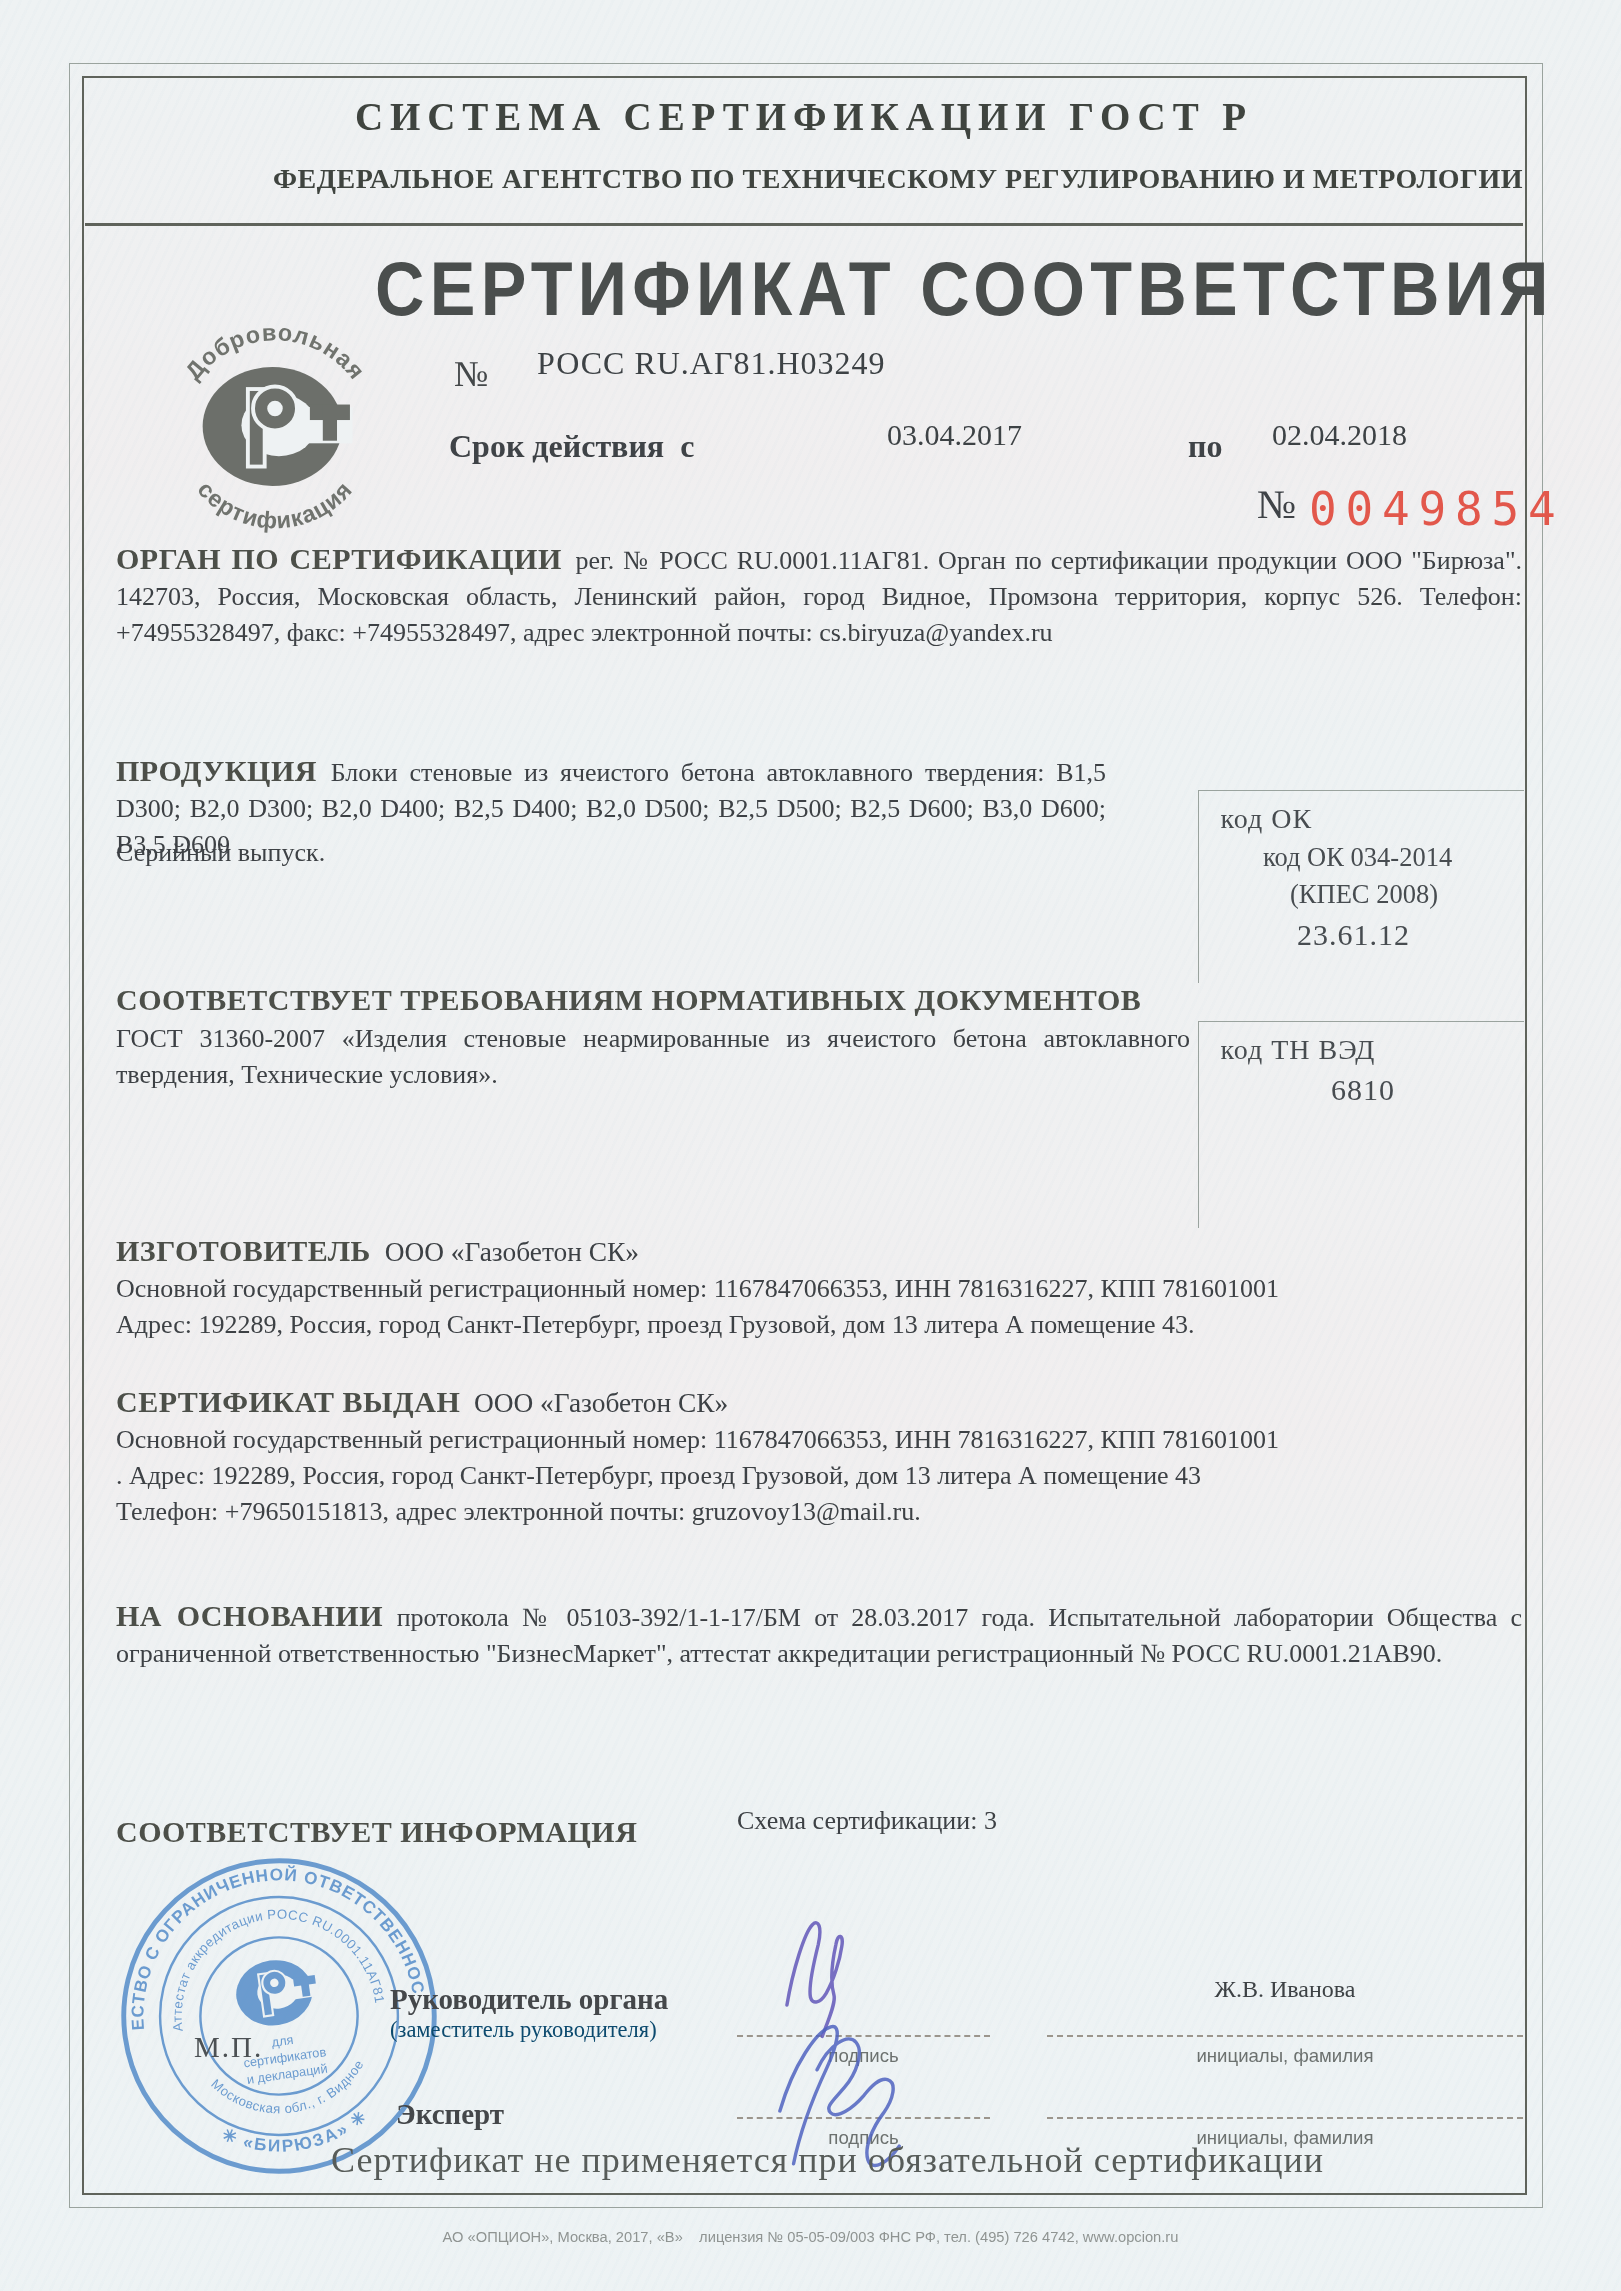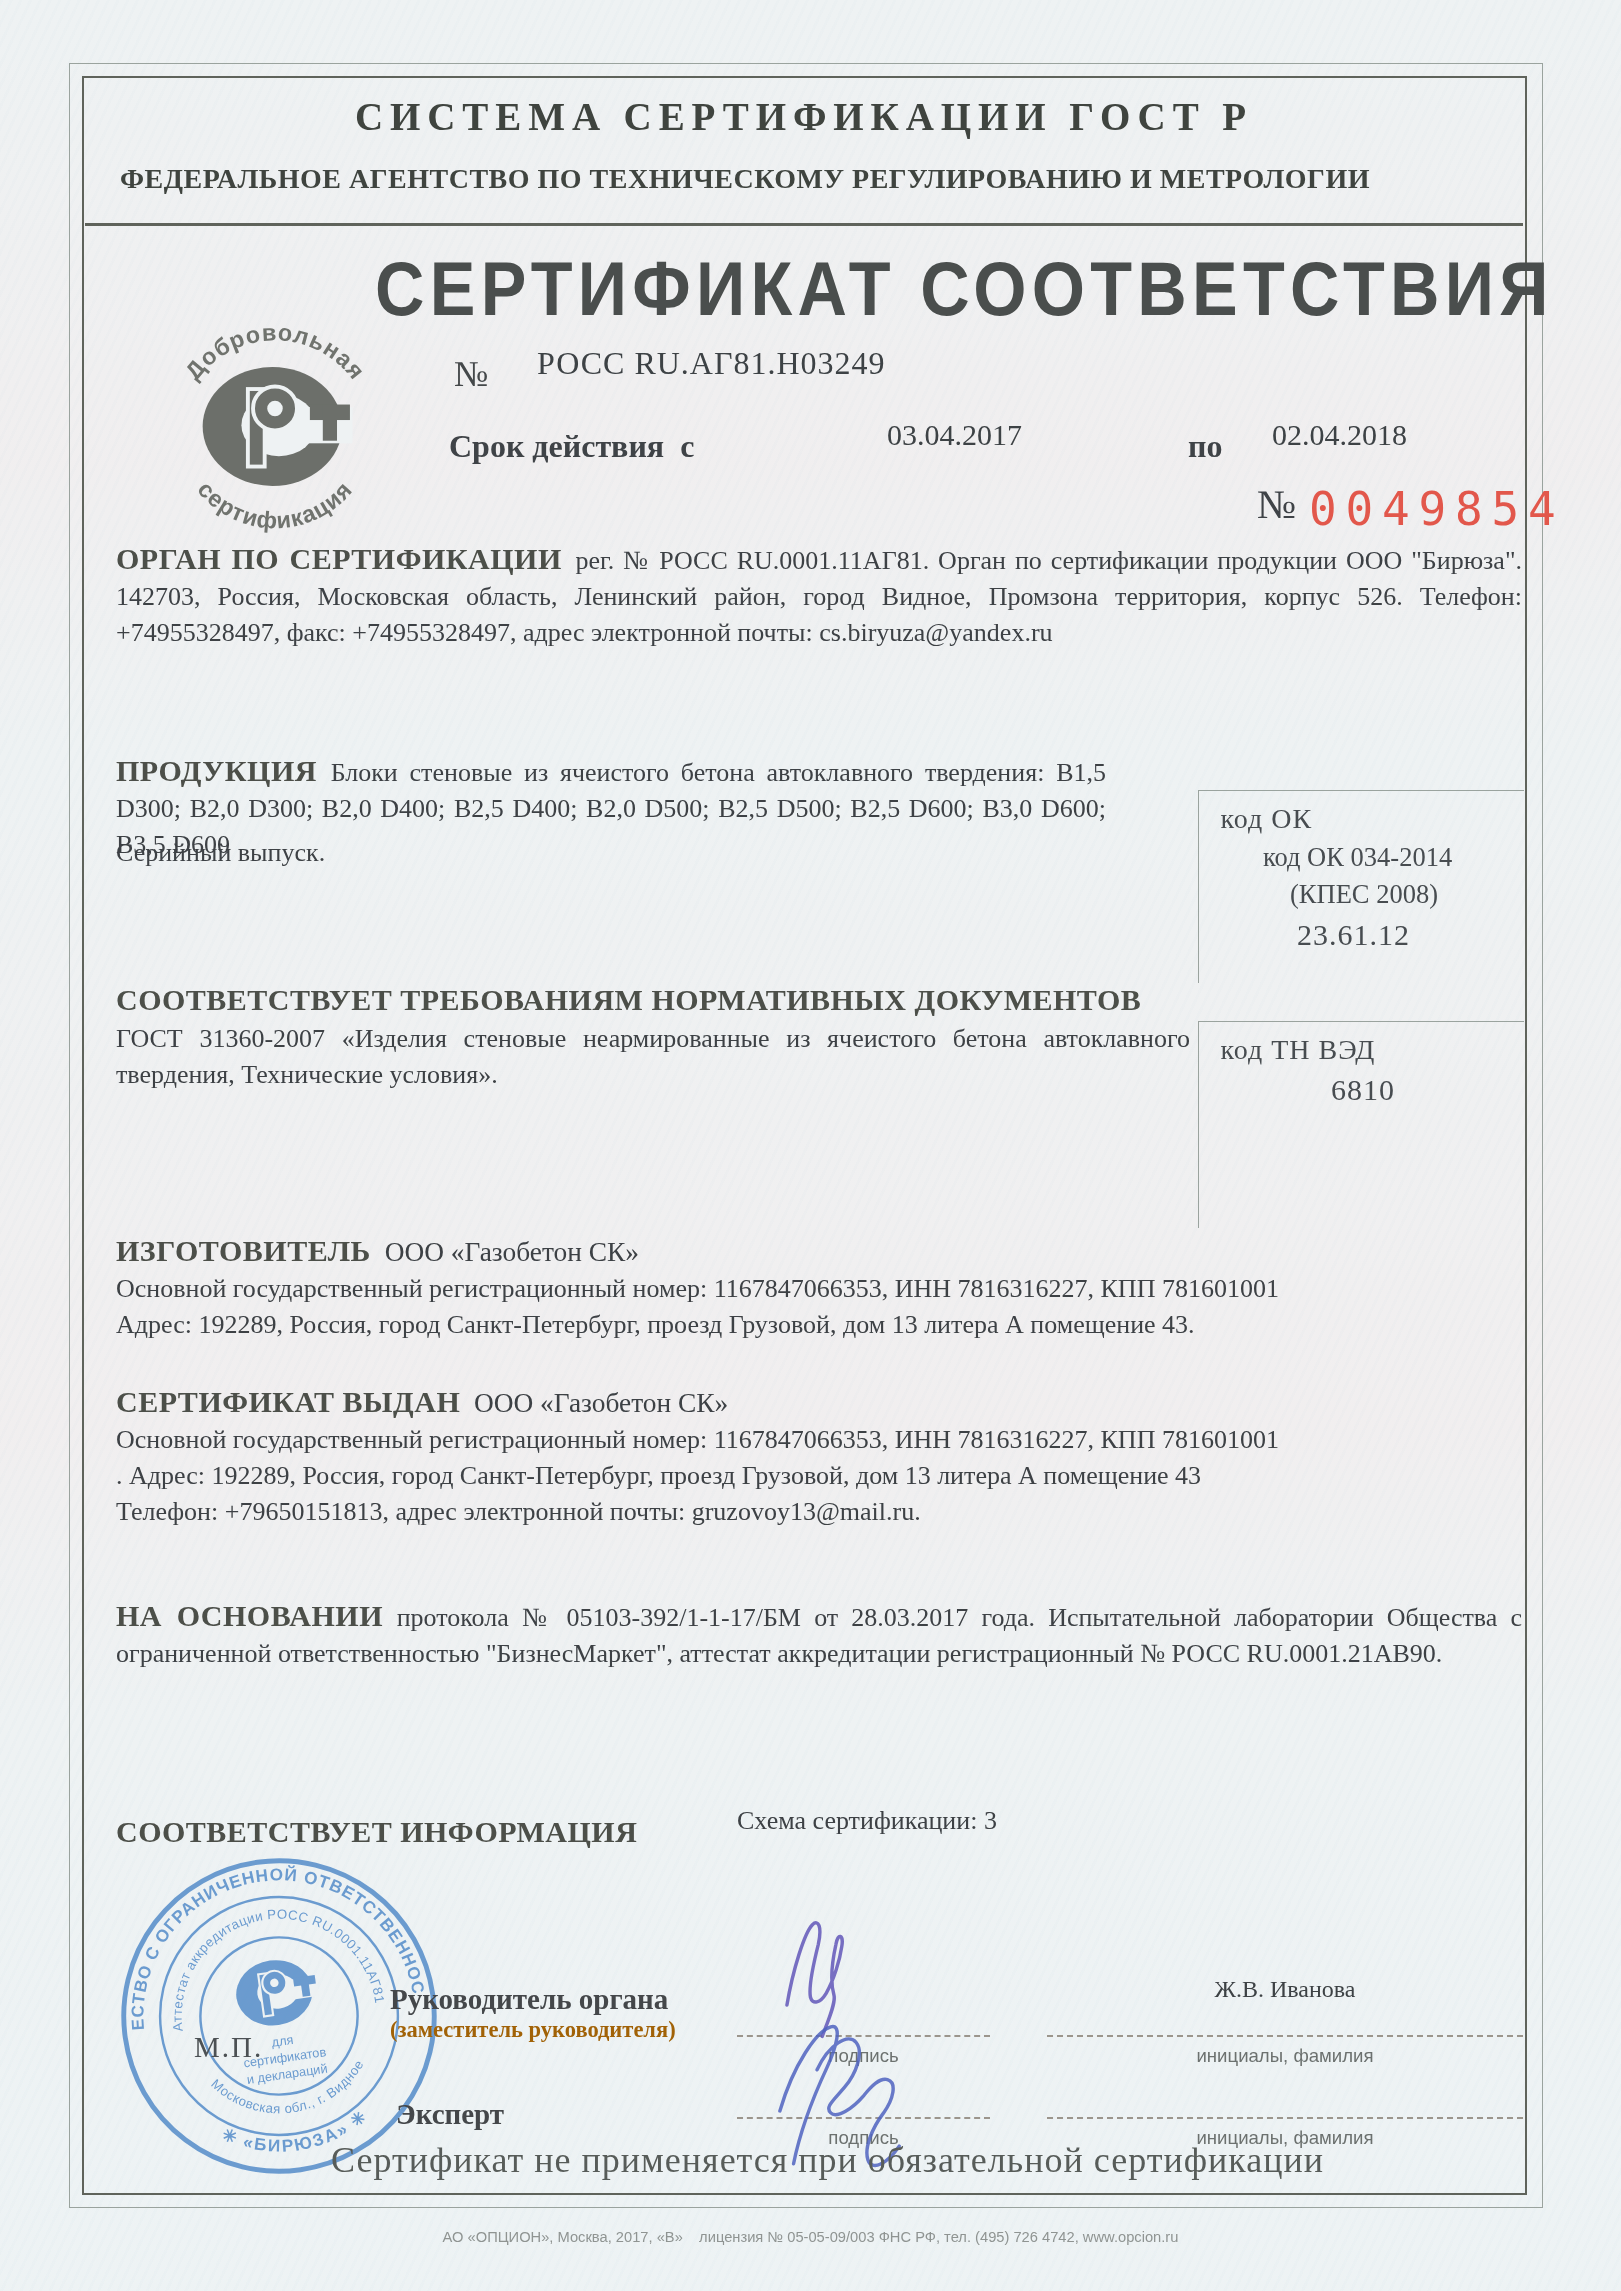--- a/index.html
+++ b/index.html
@@ -10,22 +10,22 @@
         background:linear-gradient(180deg, rgba(252,236,236,0) 0%, rgba(249,226,226,.22) 20%,
         rgba(252,242,242,0) 33%, rgba(249,228,228,.26) 62%, rgba(252,242,242,0) 75%, rgba(236,244,247,.3) 95%);}
   .tex{position:absolute;left:0;top:0;right:0;bottom:0;pointer-events:none;opacity:.6;
        background:repeating-linear-gradient(115deg, rgba(145,185,205,.05) 0 2.9px, rgba(255,255,255,0) 2.9px 8.8px);}
   .abs{position:absolute;}
   .frame-outer{left:69px;top:63px;width:1472px;height:2143px;border:1.5px solid #9aa39e;}
   .frame-inner{left:82px;top:76px;width:1441px;height:2115px;border:2.9px solid #5f635b;}
   .hdr-divider{left:85px;top:223px;width:1438px;height:2.5px;background:#5f635b;}
   .hdr1{left:85px;top:94px;width:1438px;text-align:center;font-weight:bold;font-size:39px;
         letter-spacing:6.9px;color:#3f443f;}
-  .hdr2{left:85px;top:163px;width:1438px;text-align:left;font-weight:bold;font-size:28px;
-        letter-spacing:0.5px;color:#3f443f;padding-left:35px;}
+  .hdr2{left:85px;top:163px;width:1438px;text-align:right;font-weight:bold;font-size:28px;
+        letter-spacing:0.5px;color:#3f443f;}
   .title{left:375px;top:245px;font-family:"Liberation Sans",sans-serif;font-weight:bold;
          font-size:76px;letter-spacing:5.9px;color:#4a4e4d;transform:scaleX(.9);transform-origin:left top;white-space:nowrap;}
   .certno-lbl{left:454px;top:353px;font-size:36px;color:#44484a;}
   .certno-val{left:537px;top:345px;font-size:32px;letter-spacing:1px;color:#3d4245;}
   .valid-lbl{left:449px;top:428px;font-size:32px;font-weight:bold;color:#3f4347;}
   .valid-from{left:887px;top:418px;font-size:30px;color:#3d4245;}
   .valid-po{left:1188px;top:428px;font-size:32px;font-weight:bold;color:#3f4347;}
   .valid-to{left:1272px;top:418px;font-size:30px;color:#3d4245;}
   .ser-lbl{left:1257px;top:480px;font-size:41px;color:#3f4347;}
   .ser-val{left:1309px;top:482px;font-family:"DejaVu Sans Mono",monospace;font-size:46px;
@@ -34,21 +34,21 @@
   .sec-h{font-weight:bold;font-size:30px;color:#4c4f49;letter-spacing:0.5px;margin-right:13.7px;}
   .name{font-size:27.4px;}
   .ln{line-height:36px;text-align:left;}
   .okbox,.tnbox{border-top:1.5px solid #9aa39e;border-left:1.5px solid #9aa39e;color:#474c50;}
   .okbox{left:1198px;top:790px;width:325px;height:192px;}
   .tnbox{left:1198px;top:1021px;width:325px;height:206px;text-align:center;}
   .box-lbl{position:absolute;left:21.6px;top:11.8px;font-size:28px;letter-spacing:1px;}
   .sline{height:0;border-bottom:2px dashed #9b958c;}
   .cap{font-family:"Liberation Sans",sans-serif;font-size:18.6px;color:#6c716f;text-align:center;}
   .sig-lbl{font-weight:bold;font-size:29px;color:#44474a;}
-  .sig-sub{font-weight:bold;font-size:22.5px;color:#a16207;}
+  .sig-sub{font-weight:normal;font-size:22.5px;color:#0c4a6e;}
   .sig-name{font-size:24px;color:#3d4245;text-align:center;}
   .mp{font-size:29px;color:#4c5154;letter-spacing:2px;}
   .bottom-note{left:82px;top:2139px;width:1441px;text-align:center;font-size:36px;
                color:#575c59;letter-spacing:1px;padding-left:25px;}
   .footer{left:0;top:2229px;width:1621px;text-align:center;font-family:"Liberation Sans",sans-serif;
           font-size:14.7px;color:#8f9492;}
 </style>
 </head>
 <body>
 

